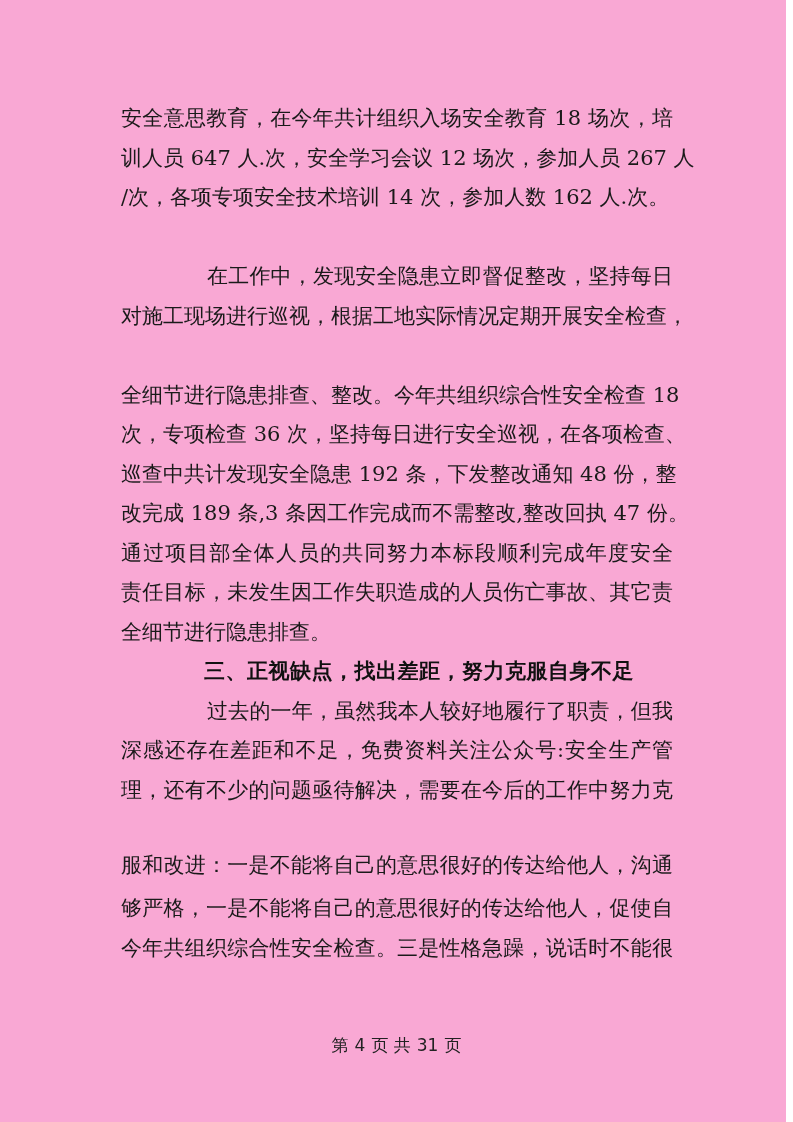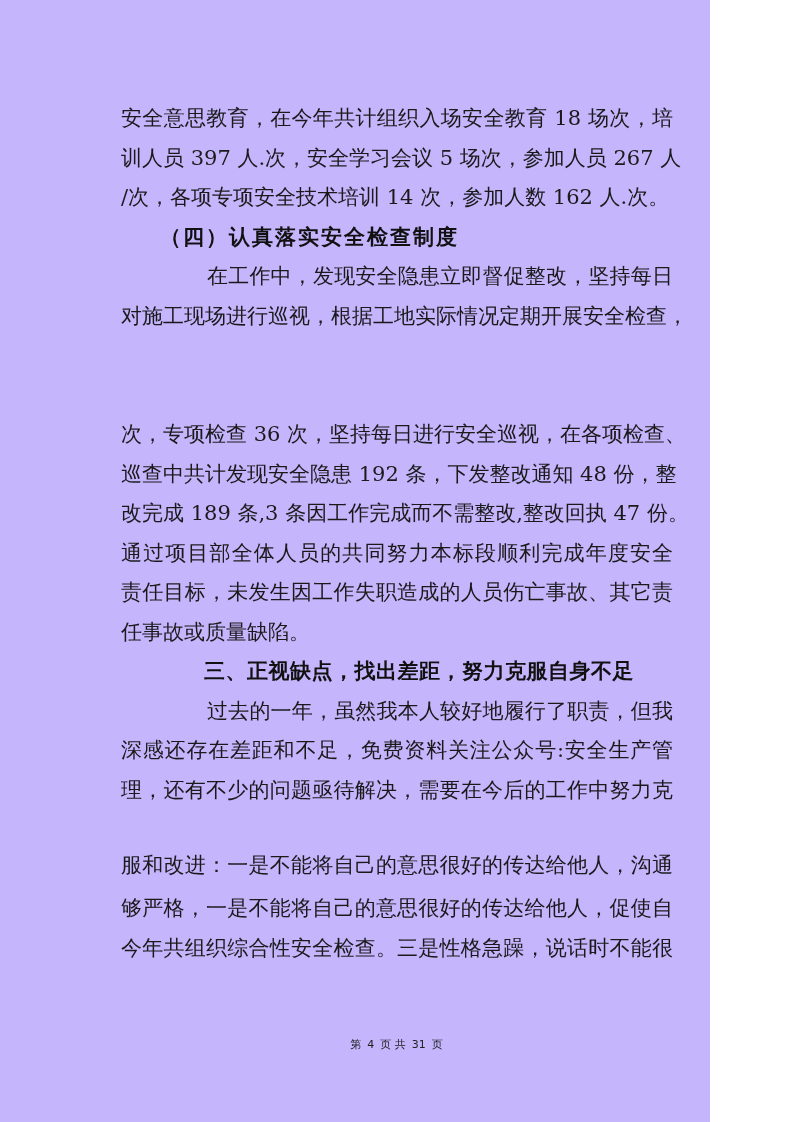--- a/index.html
+++ b/index.html
@@ -11,23 +11,23 @@
       width: 793px;
       height: 1122px;
       position: relative;
       overflow: hidden;
       font-family: "DejaVu Serif", "Liberation Serif", serif;
       color: #1a1a1a;
     }
     .page {
       position: absolute;
       left: 0; top: 0;
-      width: 710px;
+      width: 786px;
       height: 1122px;
-      background: #c4b5fd;
+      background: #f9a8d4;
     }
     .line {
       position: absolute;
       left: 121px;
       width: 552px;
       height: 30px;
       font-size: 21px;
       line-height: 30px;
       white-space: nowrap;
       text-align: justify;
@@ -57,46 +57,46 @@
     .heading.h3 {
       left: 204px;
       letter-spacing: 0.5px;
     }
     .footer {
       position: absolute;
       top: 1038px;
       left: 0;
       width: 793px;
       text-align: center;
-      font-size: 11px;
+      font-size: 17px;
       line-height: 14px;
       color: #222;
       font-family: "DejaVu Sans", "Liberation Sans", sans-serif;
     }
     .footer span { margin: 0 3px; }
   </style>
 </head>
 <body>
 
 <div class="page">
 
   <div class="line" style="top:103px">安全意思教育，在今年共计组织入场安全教育 18 场次，培</div>
-  <div class="line" style="top:143px">训人员 397 人.次，安全学习会议 5 场次，参加人员 267 人</div>
+  <div class="line" style="top:143px">训人员 647 人.次，安全学习会议 12 场次，参加人员 267 人</div>
   <div class="line last" style="top:182px">/次，各项专项安全技术培训 14 次，参加人数 162 人.次。</div>
 
-  <div class="heading h4" style="top:222px">（四）认真落实安全检查制度</div>
 
   <div class="line indent" style="top:261px">在工作中，发现安全隐患立即督促整改，坚持每日</div>
   <div class="line" style="top:301px">对施工现场进行巡视，根据工地实际情况定期开展安全检查，</div>
+  <div class="line" style="top:380px">全细节进行隐患排查、整改。今年共组织综合性安全检查 18</div>
   <div class="line" style="top:419px">次，专项检查 36 次，坚持每日进行安全巡视，在各项检查、</div>
   <div class="line" style="top:459px">巡查中共计发现安全隐患 192 条，下发整改通知 48 份，整</div>
   <div class="line" style="top:498px">改完成 189 条,3 条因工作完成而不需整改,整改回执 47 份。</div>
   <div class="line" style="top:538px">通过项目部全体人员的共同努力本标段顺利完成年度安全</div>
   <div class="line" style="top:577px">责任目标，未发生因工作失职造成的人员伤亡事故、其它责</div>
-  <div class="line last" style="top:617px">任事故或质量缺陷。</div>
+  <div class="line last" style="top:617px">全细节进行隐患排查。</div>
 
   <div class="heading h3" style="top:656px">三、正视缺点，找出差距，努力克服自身不足</div>
 
   <div class="line indent" style="top:696px">过去的一年，虽然我本人较好地履行了职责，但我</div>
   <div class="line" style="top:735px">深感还存在差距和不足，免费资料关注公众号:安全生产管</div>
   <div class="line" style="top:775px">理，还有不少的问题亟待解决，需要在今后的工作中努力克</div>
   <div class="line" style="top:850px">服和改进：一是不能将自己的意思很好的传达给他人，沟通</div>
   <div class="line" style="top:893px">够严格，一是不能将自己的意思很好的传达给他人，促使自</div>
   <div class="line" style="top:933px">今年共组织综合性安全检查。三是性格急躁，说话时不能很</div>
 

